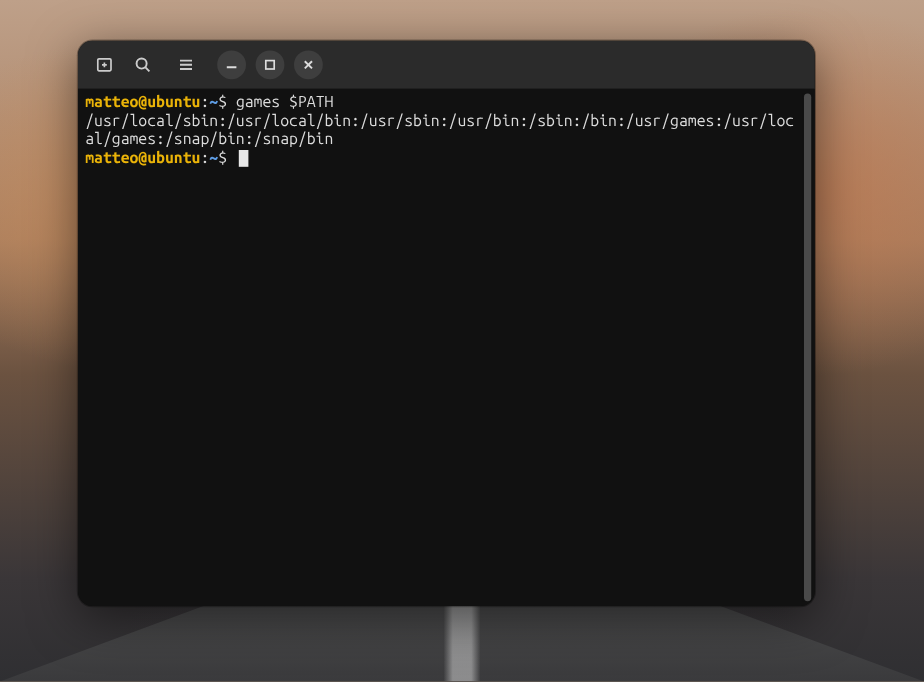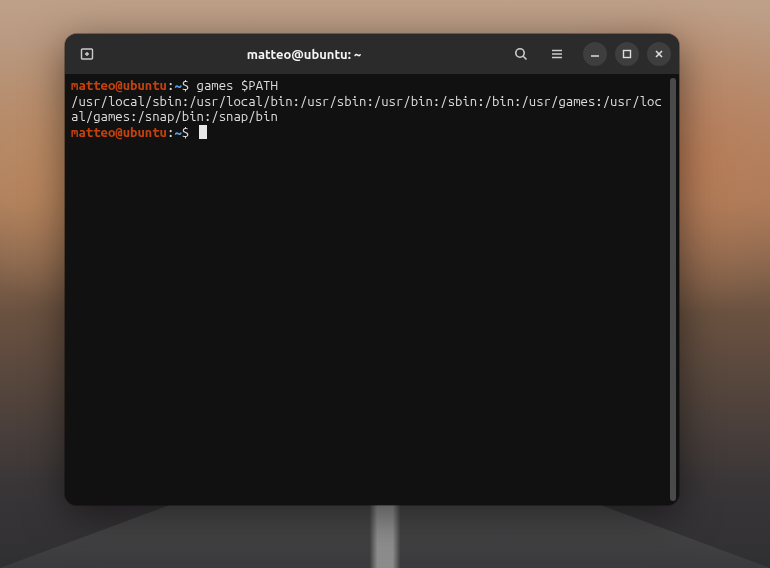--- a/index.html
+++ b/index.html
@@ -110,21 +110,21 @@
     .terminal-content {
       flex: 1;
       font-family: "Ubuntu Mono", "DejaVu Sans Mono", monospace;
       font-size: 13.2px;
       line-height: 15.5px;
       color: #dcdcdc;
       white-space: pre-wrap;
       word-break: break-all;
       overflow: hidden;
     }
-    .prompt-user { color: #c2410c; font-weight: bold; }
+    .prompt-user { color: #eab308; font-weight: bold; }
     .prompt-path { color: #5f9ee6; font-weight: bold; }
     .prompt-sep  { color: #dcdcdc; }
     .cursor-block {
       display: inline-block;
       width: 8px;
       height: 14px;
       background: #e8e8e8;
       vertical-align: text-bottom;
       margin-left: 2px;
     }
@@ -151,21 +151,20 @@
 
   <div class="titlebar">
     <div class="tb-left-btn">
       <svg viewBox="0 0 16 16" fill="none" stroke="currentColor" stroke-width="1.4">
         <rect x="2.5" y="3" width="11" height="10" rx="1"></rect>
         <line x1="6" y1="8" x2="10" y2="8"></line>
         <line x1="8" y1="6" x2="8" y2="10"></line>
       </svg>
     </div>
 
-    <div class="title-text">matteo@ubuntu: ~</div>
 
     <div class="tb-icon-btn">
       <svg viewBox="0 0 16 16" fill="none" stroke="currentColor" stroke-width="1.6">
         <circle cx="7" cy="7" r="4.2"></circle>
         <line x1="10.2" y1="10.2" x2="13.5" y2="13.5"></line>
       </svg>
       <span></span>
     </div>
 
     <div class="tb-icon-btn">

